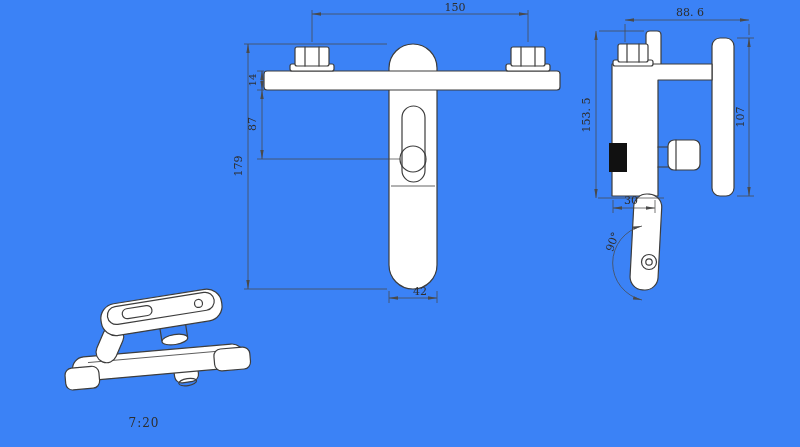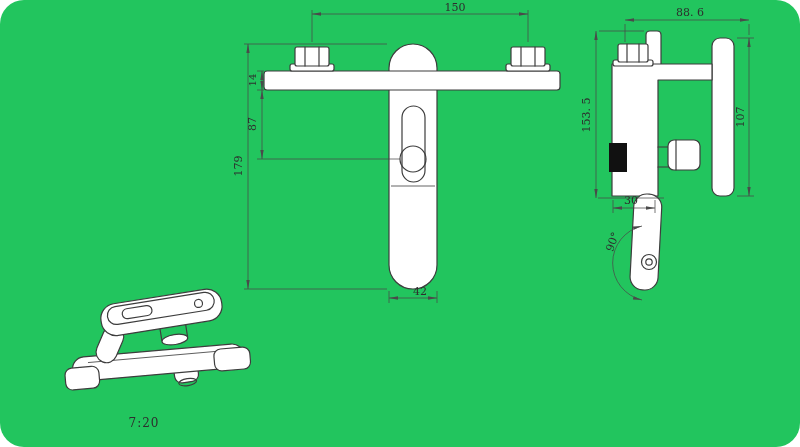--- a/index.html
+++ b/index.html
@@ -1,17 +1,17 @@
 <!DOCTYPE html>
 <html><head>
 <meta charset="utf-8">
 <style>
   html,body{margin:0;padding:0;background:#ffffff;}
-  .sheet{position:relative;width:800px;height:447px;background:#22c55e;overflow:hidden;
-         font-family:"DejaVu Serif", serif;border-radius:24px;}
+  .sheet{position:relative;width:800px;height:447px;background:#3b82f6;overflow:hidden;
+         font-family:"DejaVu Serif", serif;}
   svg{display:block;}
   .ln  {stroke:#3d3d3d;stroke-width:1.2;fill:none;stroke-linejoin:round;stroke-linecap:round;}
   .lnf {stroke:#3d3d3d;stroke-width:1.2;fill:#ffffff;stroke-linejoin:round;}
   .thin{stroke:#3d3d3d;stroke-width:0.8;fill:none;}
   .dim {stroke:#4a4a4a;stroke-width:0.75;fill:none;}
   .dimtxt{font-family:"DejaVu Serif", serif;font-size:11px;fill:#2e2e2e;}
   .dimtxt-sm{font-family:"DejaVu Serif", serif;font-size:10px;fill:#2e2e2e;}
   .scaletxt{font-family:"DejaVu Serif", serif;font-size:12px;fill:#2e2e2e;letter-spacing:1px;}
 </style>
 </head>

